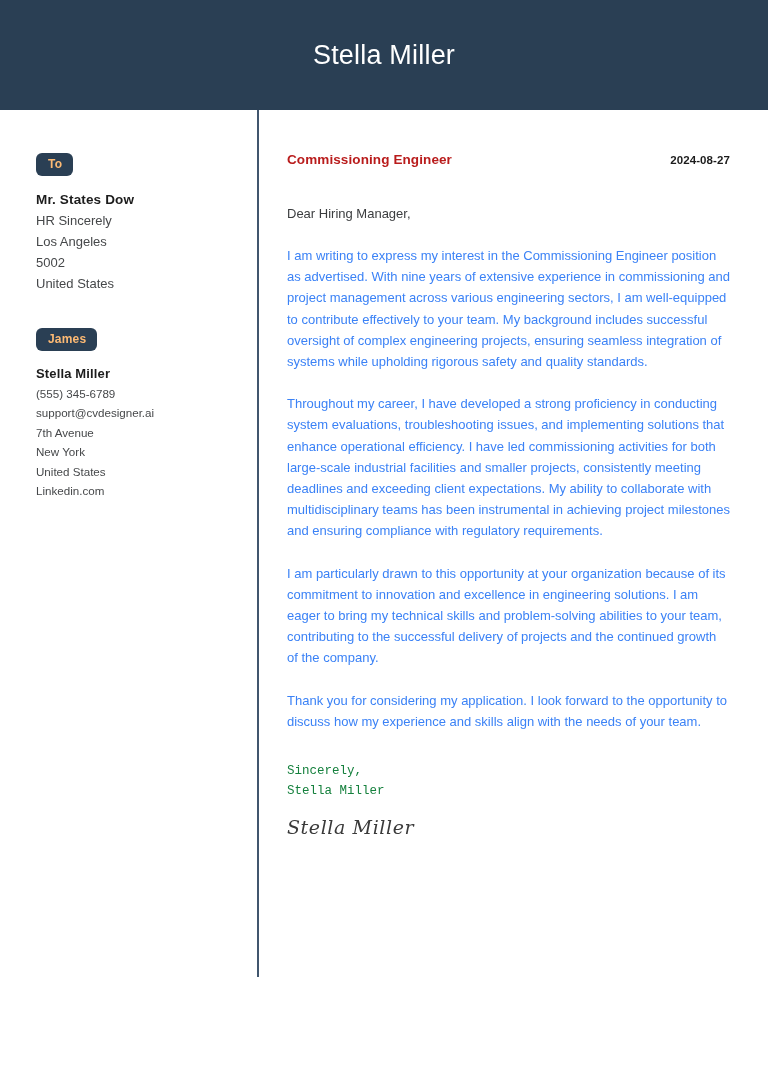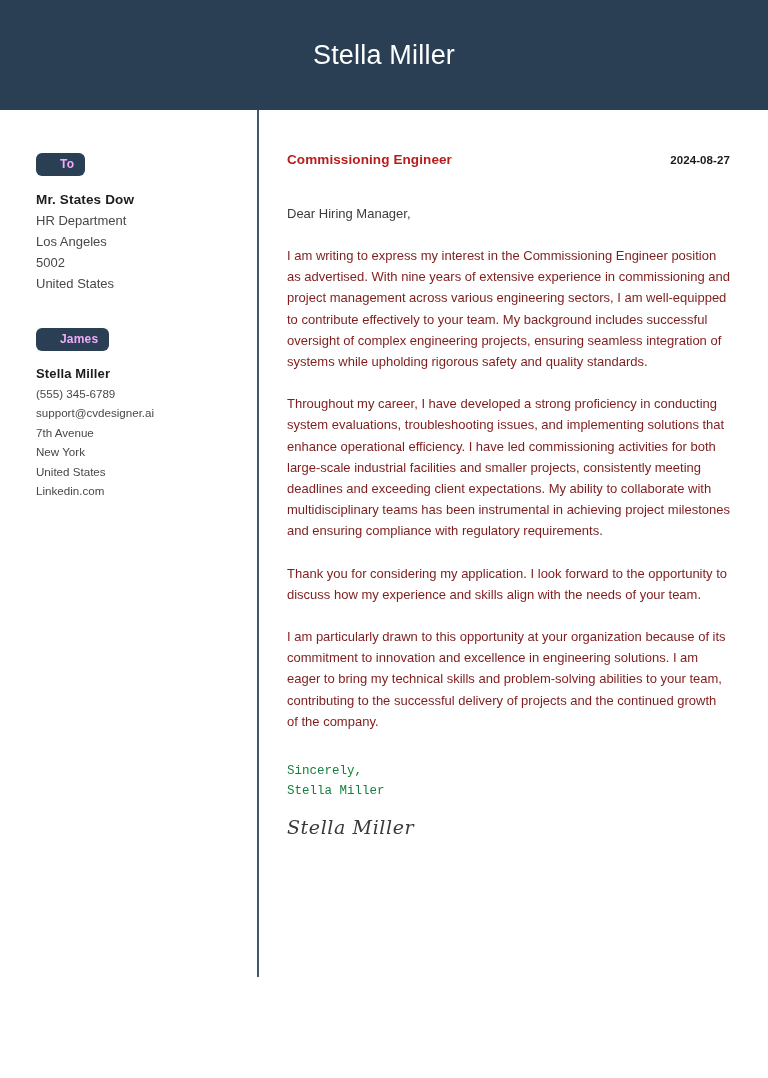--- a/index.html
+++ b/index.html
@@ -58,25 +58,25 @@
   
   .sidebar {
     width: 257px;
     flex: 0 0 257px;
     padding: 43px 20px 0 36px;
   }
 
   .badge {
     display: inline-block;
     background: #2a3f54;
-    color: #f0abfc;
+    color: #fdba74;
     font-size: 12px;
     font-weight: bold;
     border-radius: 6px;
-    padding: 5px 11px 6px 24px;
+    padding: 5px 11px 6px 12px;
     line-height: 1;
     letter-spacing: 0.2px;
     text-align: center;
   }
 
   .addr-block { margin-top: 13px; }
 
   .addr-name {
     font-size: 13.5px;
     font-weight: bold;
@@ -132,21 +132,21 @@
 
   .salutation {
     font-size: 13px;
     color: #3b3d3f;
     line-height: 21px;
     margin-bottom: 21px;
   }
 
   .para {
     font-size: 13px;
-    color: #7f1d1d;
+    color: #3b82f6;
     line-height: 21.2px;
     margin-bottom: 21px;
     text-align: left;
   }
 
   .closing {
     margin-top: 29px;
     font-size: 12.5px;
     color: #15803d;
     line-height: 20px;
@@ -175,21 +175,21 @@
   <div class="body-area">
 
     <div class="divider"></div>
 
     <aside class="sidebar">
 
       <div>
         <span class="badge">To</span>
         <div class="addr-block">
           <div class="addr-name">Mr. States Dow</div>
-          <div class="addr-line">HR Department</div>
+          <div class="addr-line">HR Sincerely</div>
           <div class="addr-line">Los Angeles</div>
           <div class="addr-line">5002</div>
           <div class="addr-line">United States</div>
         </div>
       </div>
 
       <div class="from-section">
         <span class="badge">James</span>
         <div class="addr-block">
           <div class="from-name">Stella Miller</div>
@@ -208,22 +208,22 @@
 
       <div class="letter-head">
         <div class="job-title">Commissioning Engineer</div>
         <div class="letter-date">2024-08-27</div>
       </div>
 
       <div class="salutation">Dear Hiring Manager,</div>
 
       <p class="para">I am writing to express my interest in the Commissioning Engineer position as advertised. With nine years of extensive experience in commissioning and project management across various engineering sectors, I am well-equipped to contribute effectively to your team. My background includes successful oversight of complex engineering projects, ensuring seamless integration of systems while upholding rigorous safety and quality standards.</p>
       <p class="para">Throughout my career, I have developed a strong proficiency in conducting system evaluations, troubleshooting issues, and implementing solutions that enhance operational efficiency. I have led commissioning activities for both large-scale industrial facilities and smaller projects, consistently meeting deadlines and exceeding client expectations. My ability to collaborate with multidisciplinary teams has been instrumental in achieving project milestones and ensuring compliance with regulatory requirements.</p>
+      <p class="para">I am particularly drawn to this opportunity at your organization because of its commitment to innovation and excellence in engineering solutions. I am eager to bring my technical skills and problem-solving abilities to your team, contributing to the successful delivery of projects and the continued growth of the company.</p>
       <p class="para">Thank you for considering my application. I look forward to the opportunity to discuss how my experience and skills align with the needs of your team.</p>
-      <p class="para">I am particularly drawn to this opportunity at your organization because of its commitment to innovation and excellence in engineering solutions. I am eager to bring my technical skills and problem-solving abilities to your team, contributing to the successful delivery of projects and the continued growth of the company.</p>
 
       <div class="closing">
         <div>Sincerely,</div>
         <div>Stella Miller</div>
       </div>
 
       <div class="signature">Stella Miller</div>
 
     </main>
 

